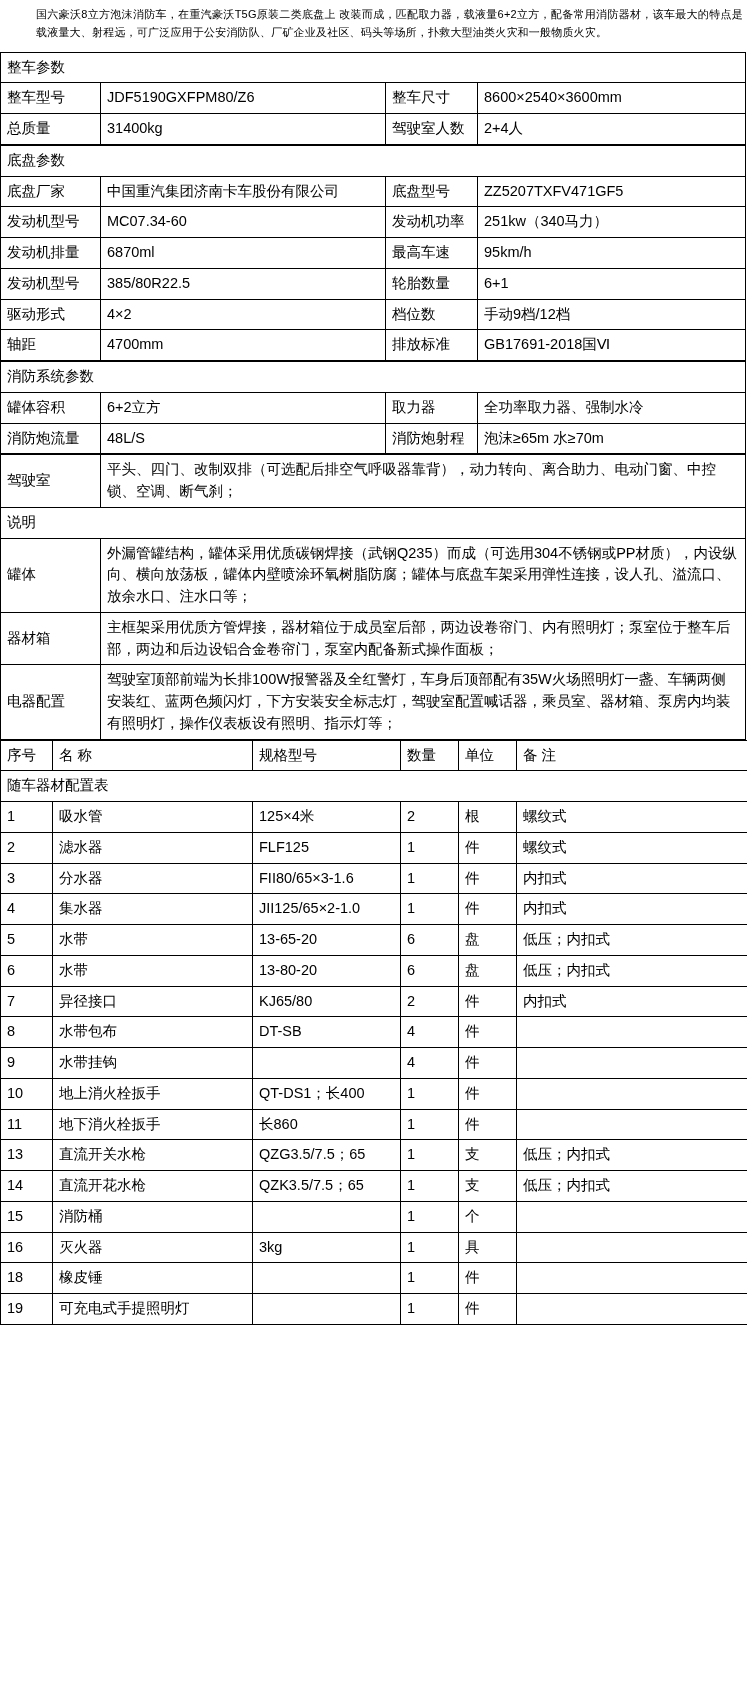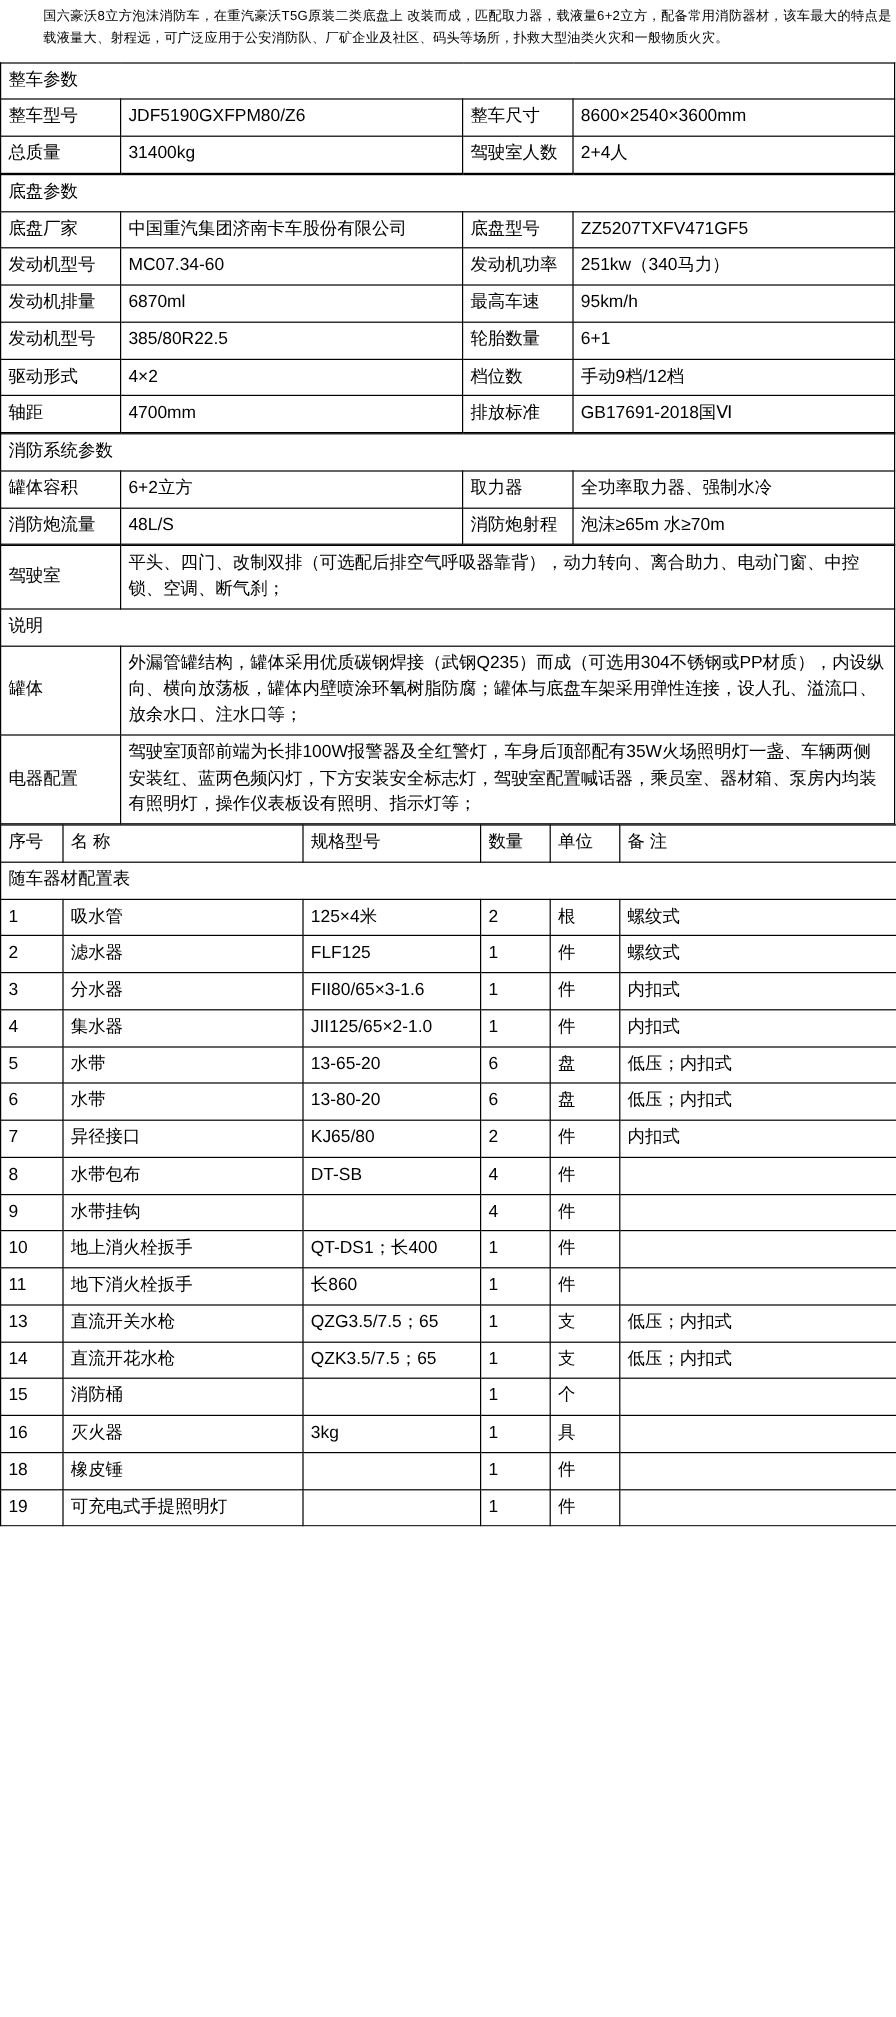--- a/index.html
+++ b/index.html
@@ -179,20 +179,24 @@
         <td class="desc-body">平头、四门、改制双排（可选配后排空气呼吸器靠背），动力转向、离合助力、电动门窗、中控锁、空调、断气刹；</td>
       </tr>
       <tr>
         <td class="section" colspan="2">说明</td>
       </tr>
       <tr>
         <td class="desc-label">罐体</td>
         <td class="desc-body">外漏管罐结构，罐体采用优质碳钢焊接（武钢Q235）而成（可选用304不锈钢或PP材质），内设纵向、横向放荡板，罐体内壁喷涂环氧树脂防腐；罐体与底盘车架采用弹性连接，设人孔、溢流口、放余水口、注水口等；</td>
       </tr>
       <tr>
+        <td class="desc-label">器材箱</td>
+        <td class="desc-body">主框架采用优质方管焊接，器材箱位于成员室后部，两边设卷帘门、内有照明灯；泵室位于整车后部，两边和后边设铝合金卷帘门，泵室内配备新式操作面板；</td>
+      </tr>
+      <tr>
         <td class="desc-label">电器配置</td>
         <td class="desc-body">驾驶室顶部前端为长排100W报警器及全红警灯，车身后顶部配有35W火场照明灯一盏、车辆两侧安装红、蓝两色频闪灯，下方安装安全标志灯，驾驶室配置喊话器，乘员室、器材箱、泵房内均装有照明灯，操作仪表板设有照明、指示灯等；</td>
       </tr>
     </tbody>
   </table>
 
   <table class="grid">
     <colgroup>
       <col style="width:52px">
         <col style="width:200px">

